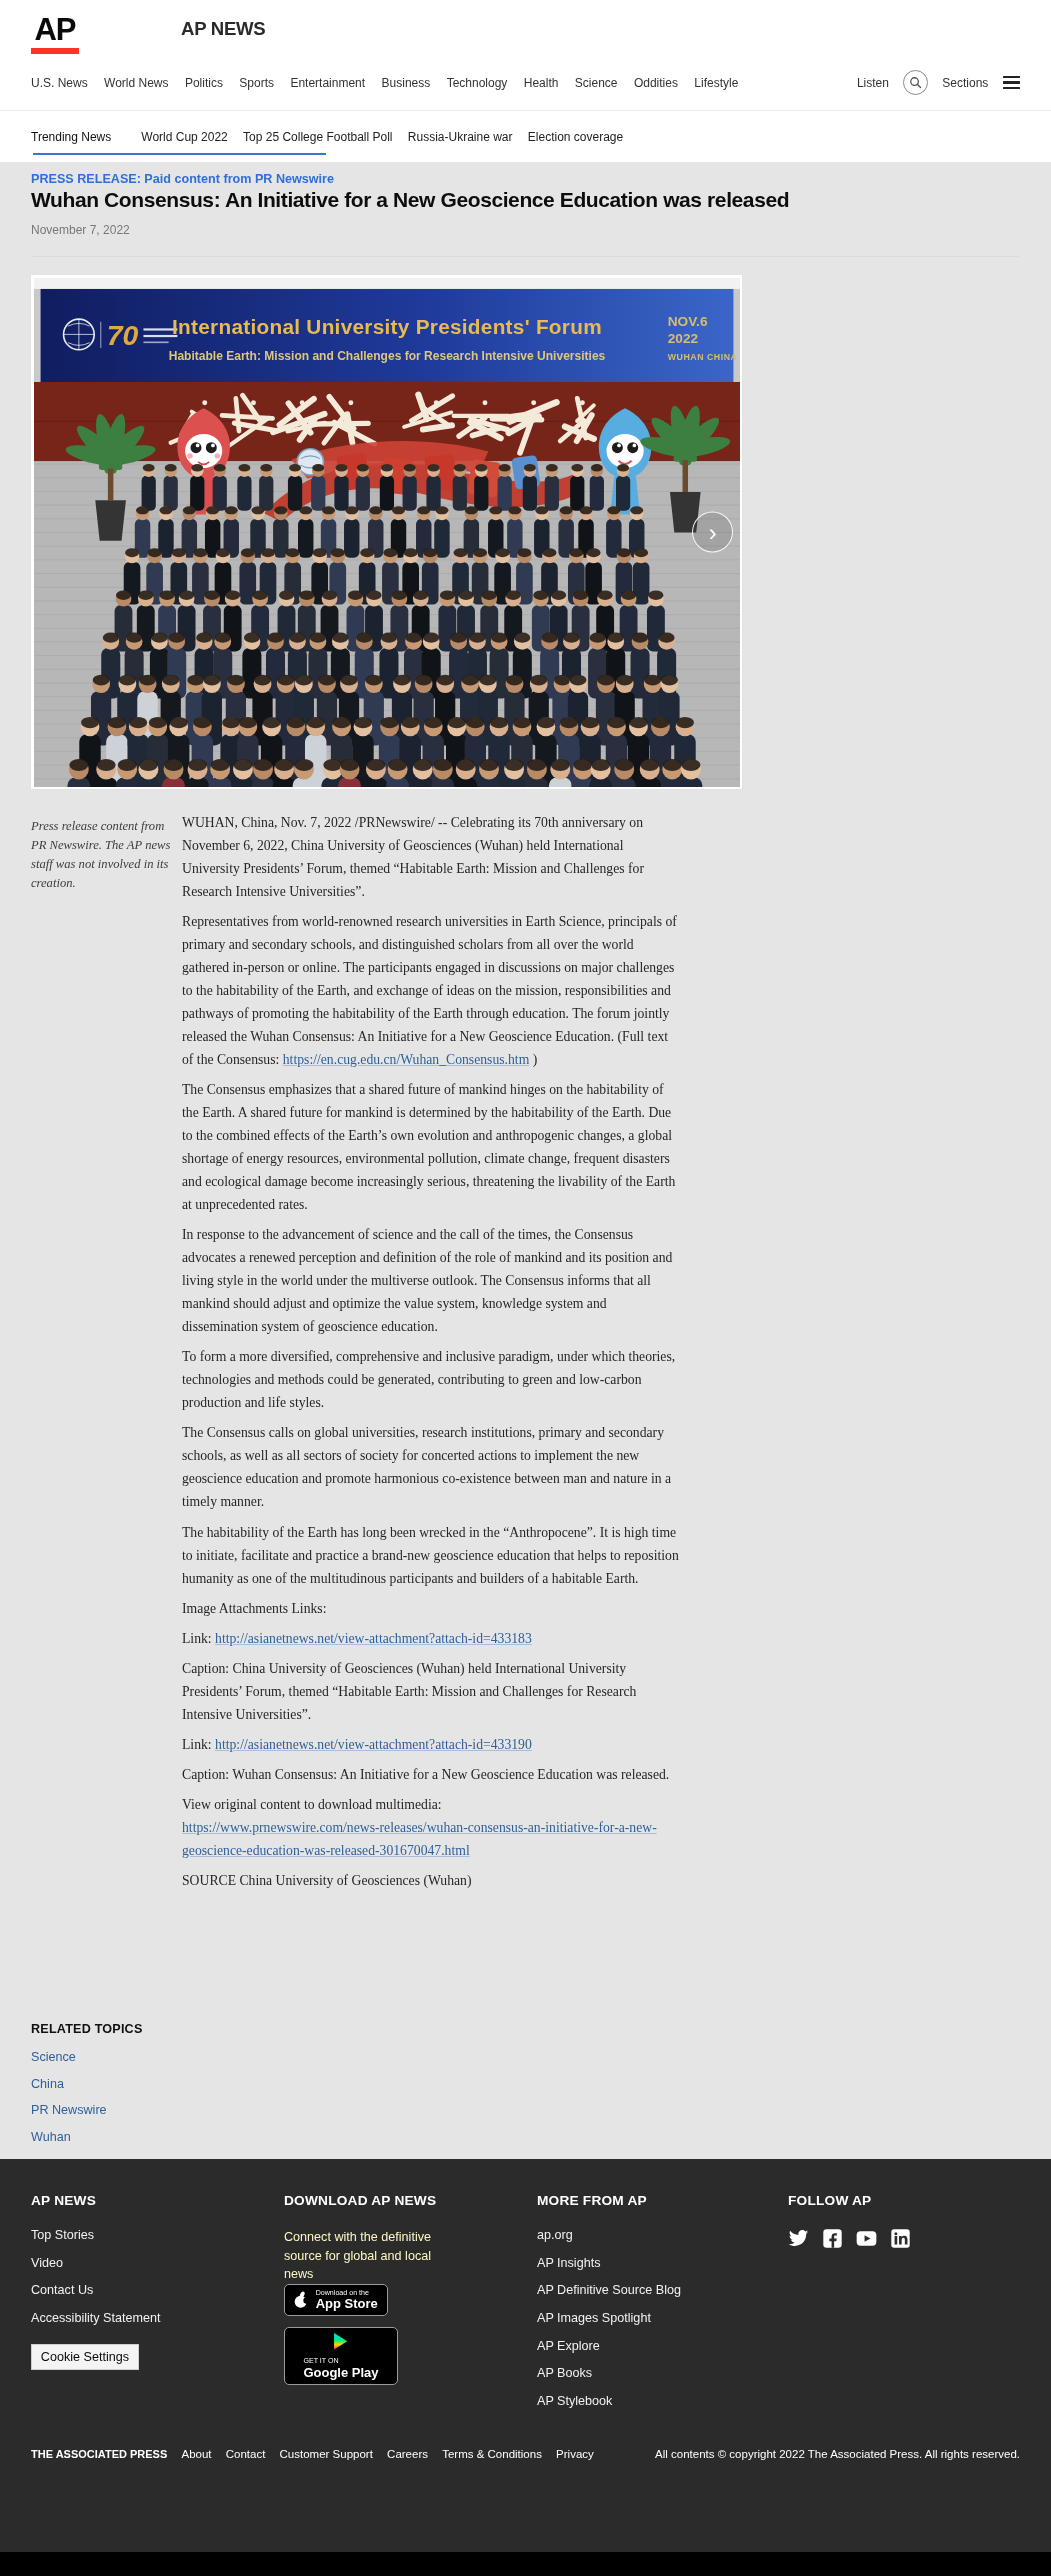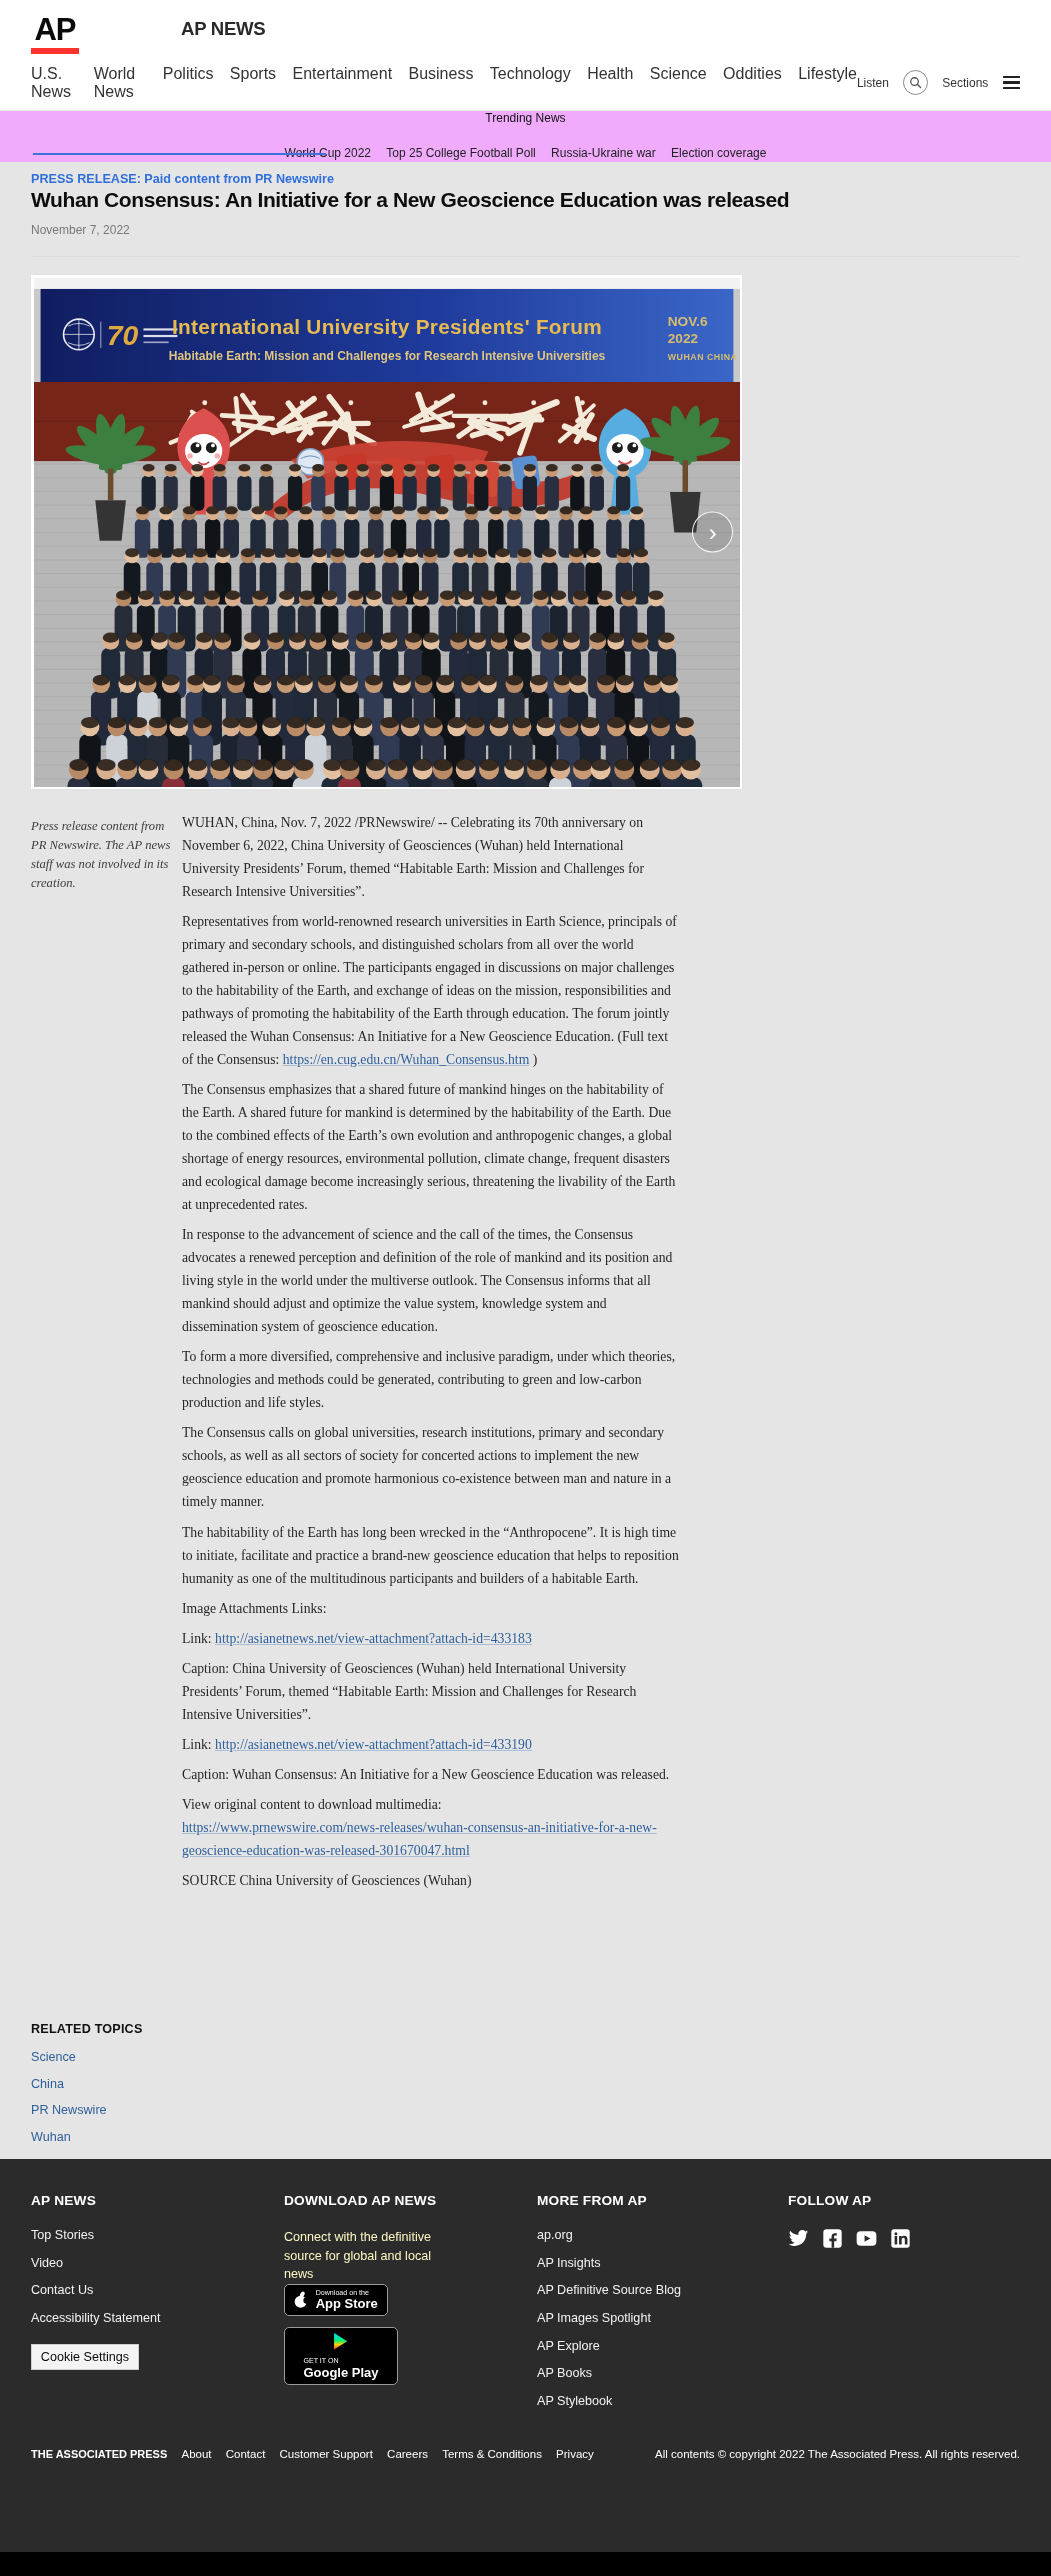--- a/index.html
+++ b/index.html
@@ -11,32 +11,32 @@
   .logo-tile { position:absolute; left:31px; top:5px; width:48px; height:49px; background:#fff;
                display:flex; align-items:center; justify-content:center; cursor:pointer; }
   .logo-tile span { font-size:31px; font-weight:bold; color:#0a0a0a; letter-spacing:-1.1px; }
   .logo-red { position:absolute; left:0; bottom:0; width:48px; height:6px; background:#ff322e; }
   .brand { position:absolute; left:181px; top:17.5px; font-size:18.6px; font-weight:bold; color:#2a2a2a;
            letter-spacing:-0.3px; cursor:pointer; }
 
   
   .main-nav { height:55px; background:#fff; display:flex; align-items:center; padding:0 31px; }
   .nav-left { display:flex; gap:16.4px; }
-  .nav-item { font-size:16px; color:#333; cursor:pointer; text-decoration:none; }
+  .nav-item { font-size:12px; color:#333; cursor:pointer; text-decoration:none; }
   .nav-right { margin-left:auto; display:flex; align-items:center; gap:14.2px; }
   .listen { font-size:12px; color:#333; cursor:pointer; }
   .search-btn { width:25px; height:25px; border-radius:50%; border:1.1px solid #8a8a8a; background:transparent;
                 display:flex; align-items:center; justify-content:center; cursor:pointer; }
   .sections { font-size:12px; color:#333; cursor:pointer; }
   .burger { width:17.5px; height:13px; display:flex; flex-direction:column; justify-content:space-between; cursor:pointer; }
   .burger i { display:block; height:2.2px; background:#222; border-radius:0.5px; }
 
   
-  .trending { height:52px; background:#f0abfc; border-top:0.5px solid #ebebeb; position:relative;
-              display:flex; align-items:center; padding:0 31px; gap:21px;flex-direction:column; }
+  .trending { height:52px; background:#ffffff; border-top:0.5px solid #ebebeb; position:relative;
+              display:flex; align-items:center; padding:0 31px; gap:30px; }
   .trend-label { font-size:12px; color:#111; cursor:pointer; }
   #trendItems { display:flex; gap:15.3px; }
   .trend-item { font-size:12px; color:#222; cursor:pointer; text-decoration:none; }
   .trend-underline { position:absolute; left:33px; bottom:7.1px; width:293px; height:1.6px; background:#3c72d9; }
 
   
   .article { position:relative; height:1997px; background:#e5e5e5; overflow:hidden; }
   .kicker { position:absolute; left:31px; top:10px; font-size:12.6px; font-weight:bold; color:#2e6fdb; }
   .headline { position:absolute; left:31px; top:26px; width:821px; font-size:21px; font-weight:bold;
               color:#0d0d0d; letter-spacing:-0.4px; }

